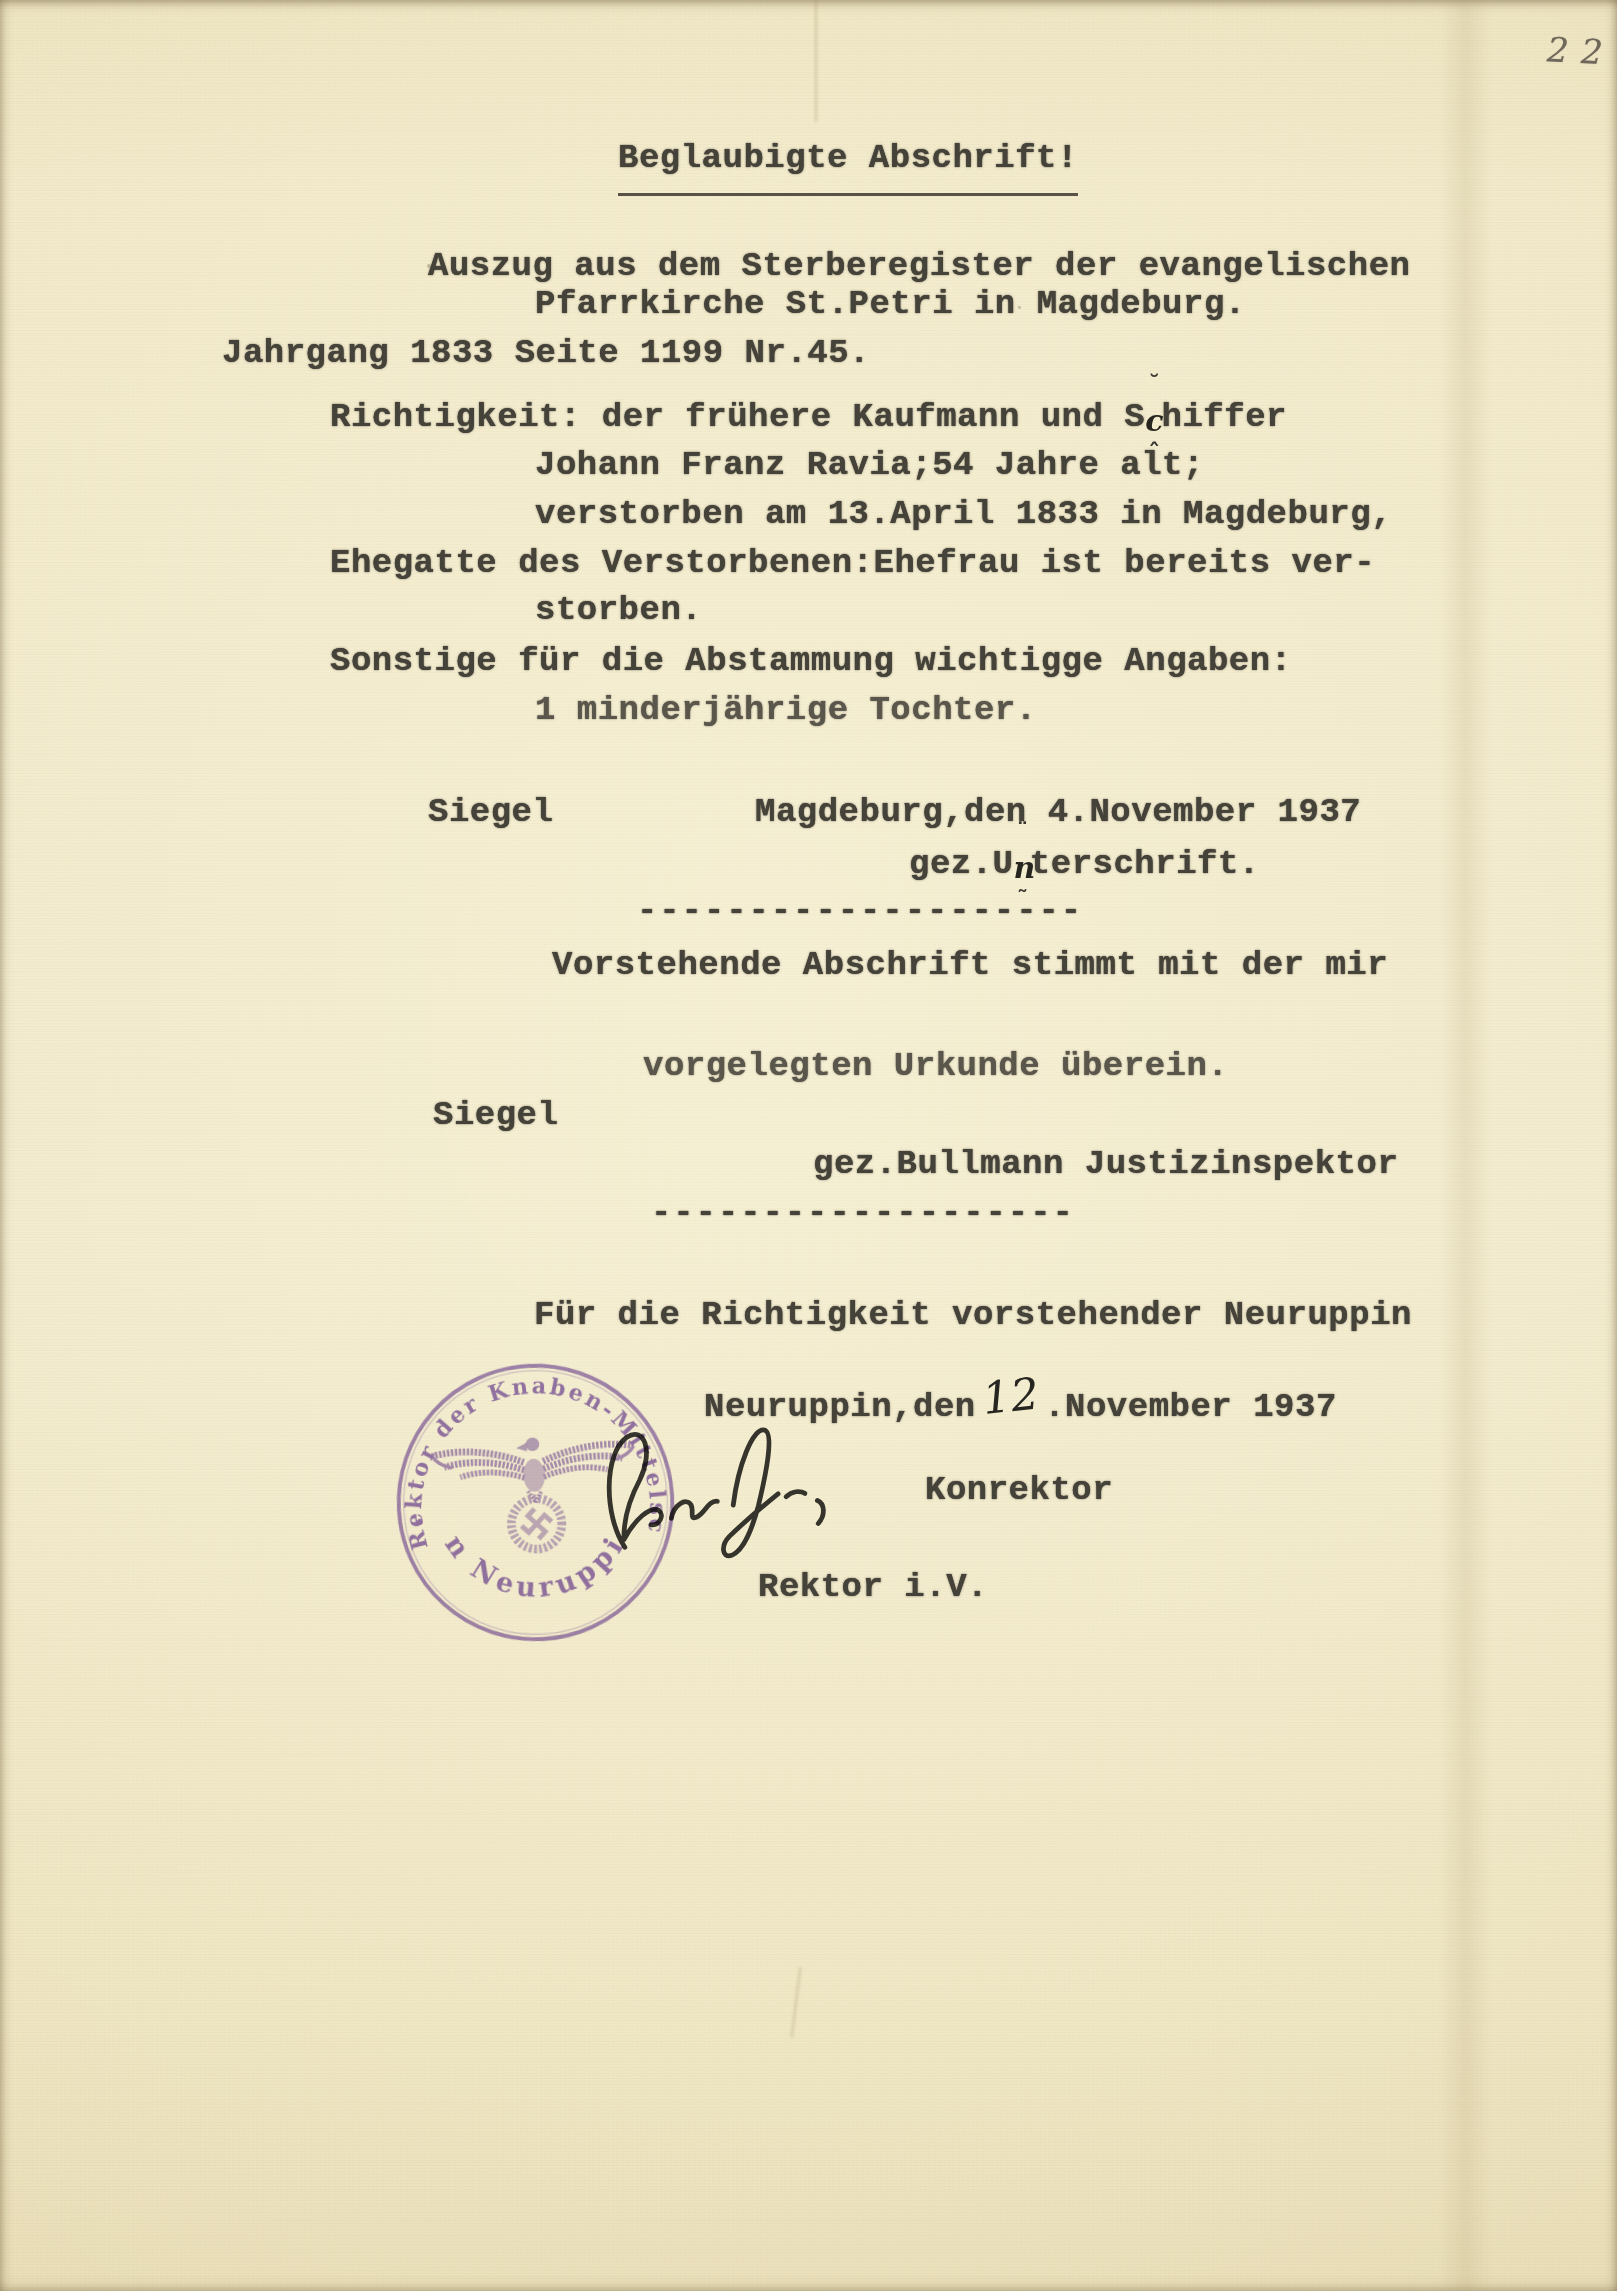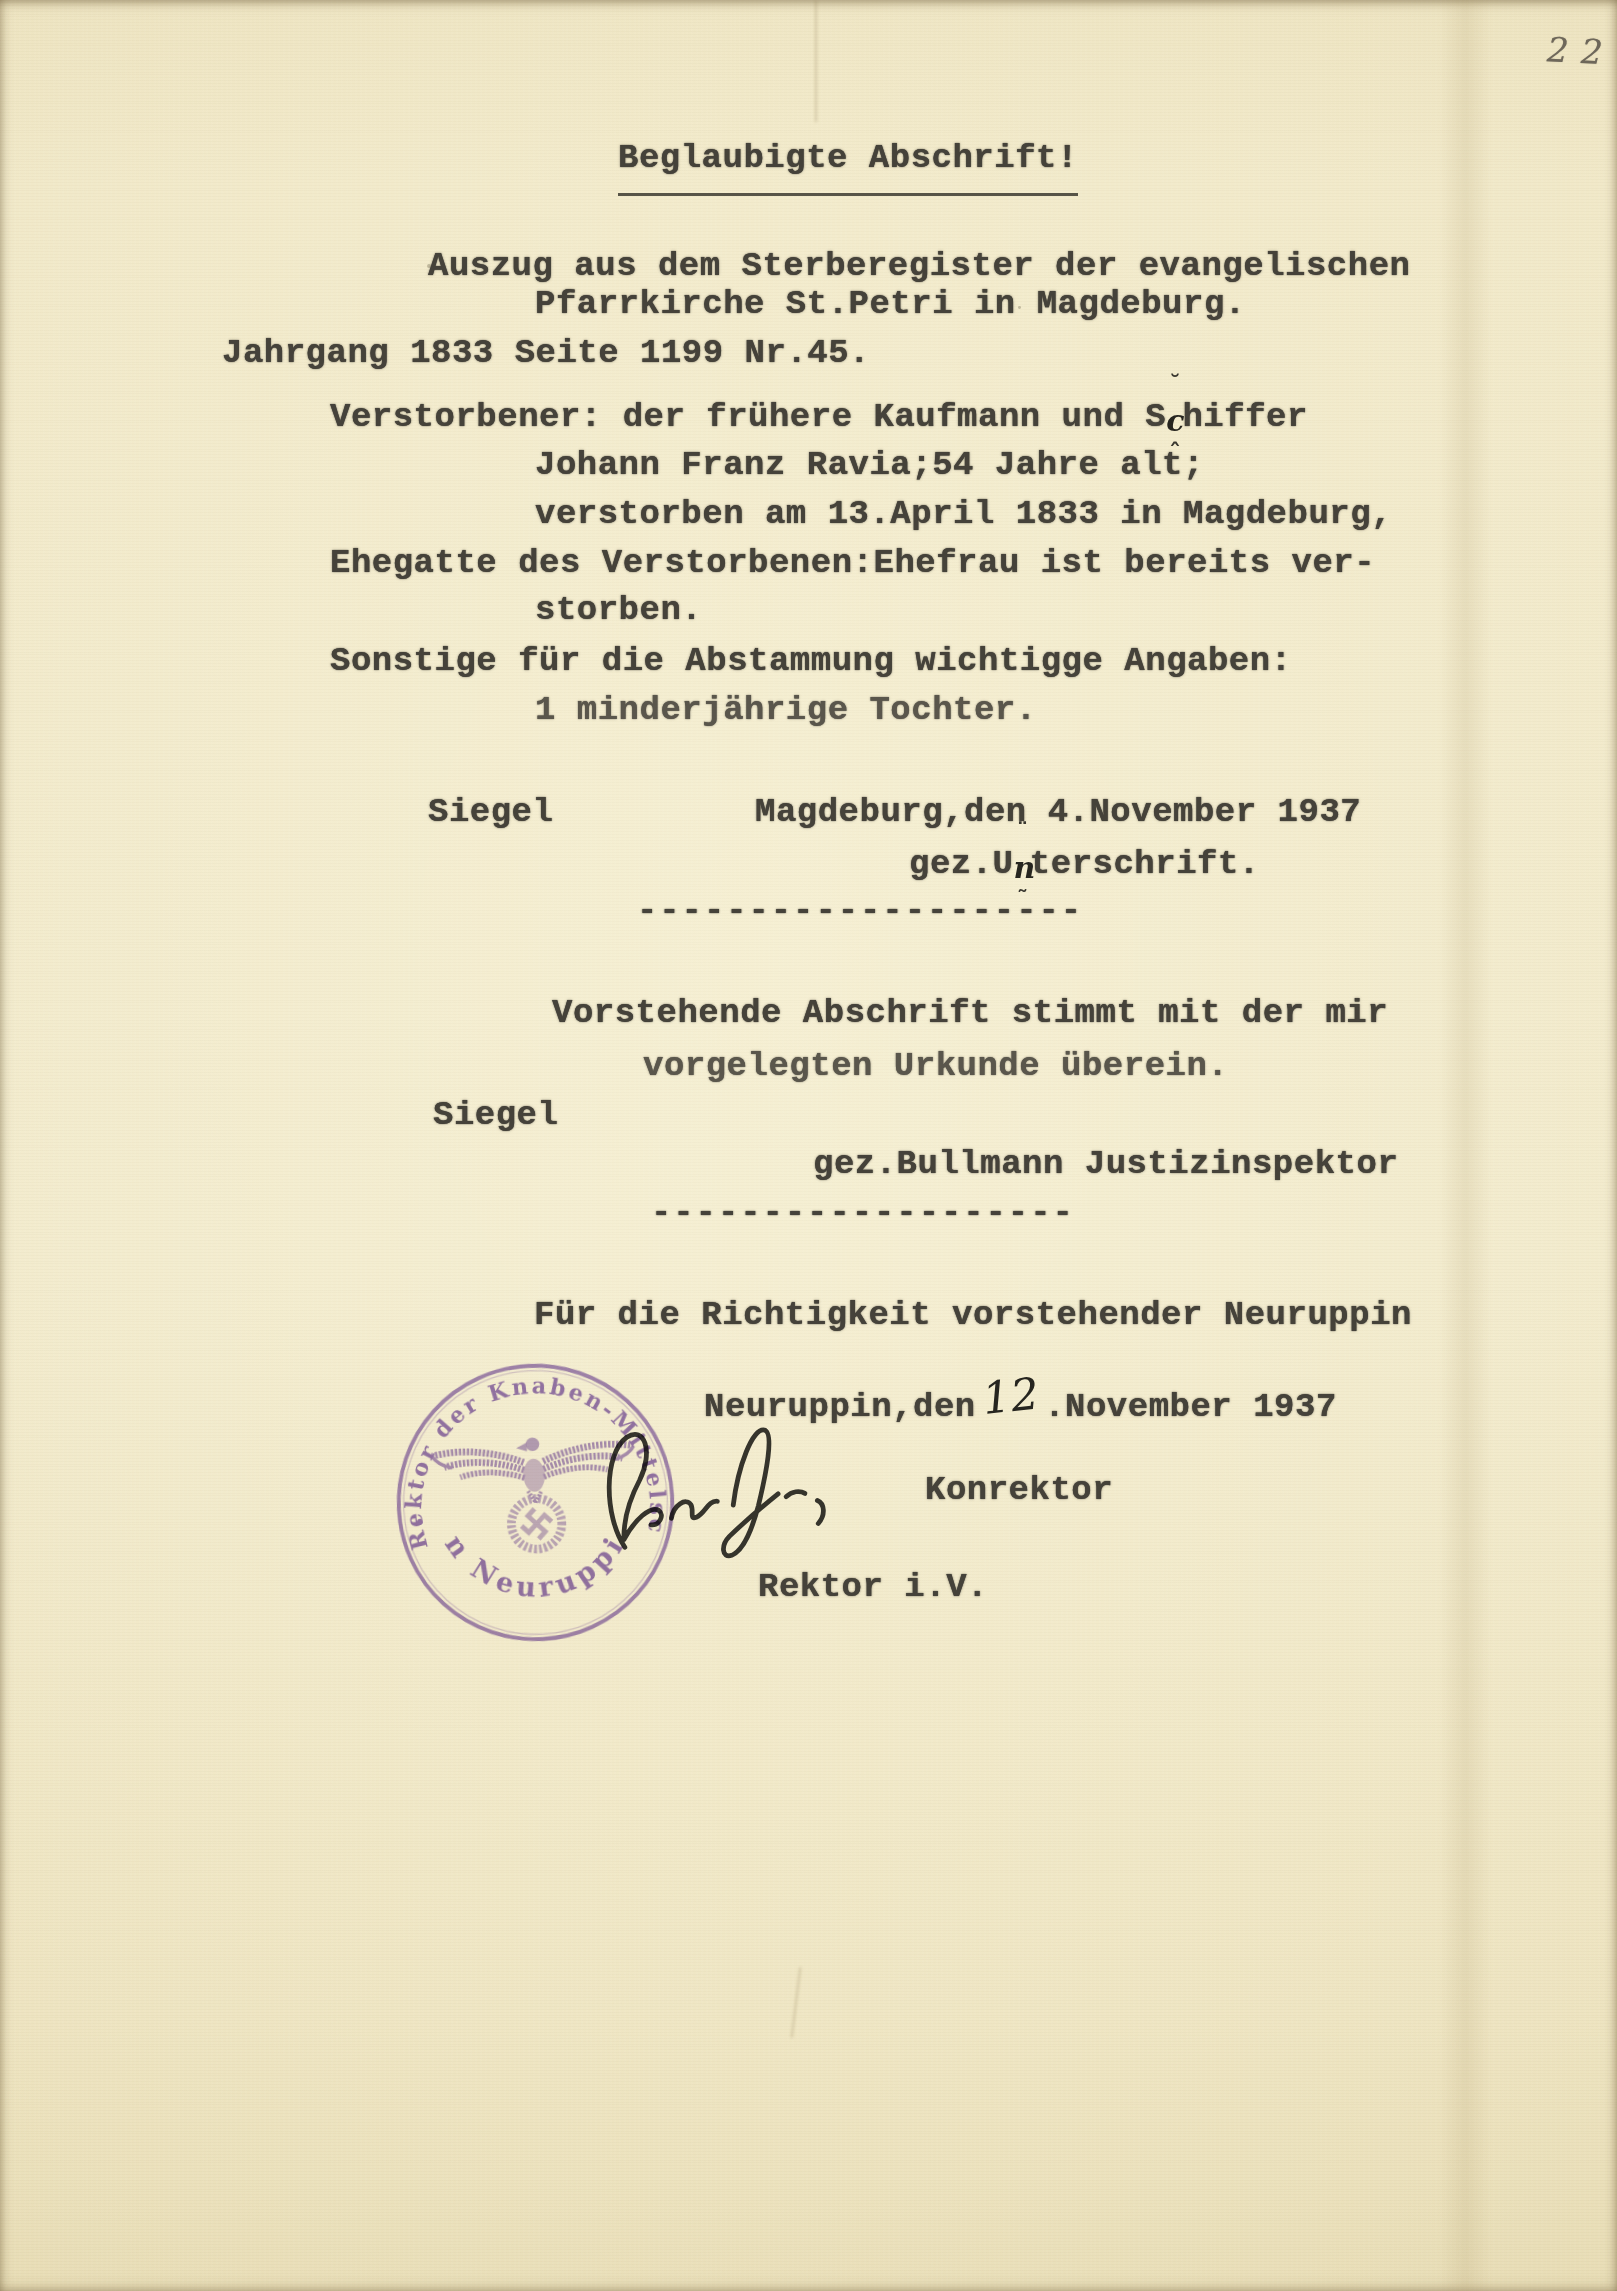--- a/index.html
+++ b/index.html
@@ -104,37 +104,37 @@
   <div class="speck" style="left:1018px;top:306px;width:2.9px;height:2.9px;"></div>
 
   <div class="pencil">22</div>
 
   <div class="t title" style="left:618px;top:137px;">Beglaubigte Abschrift!</div>
 
   <div class="t" style="left:428px;top:236px;margin-top:9px;">Auszug aus dem Sterberegister der evangelischen</div>
   <div class="t" style="left:535px;top:283px;">Pfarrkirche St.Petri in Magdeburg.</div>
   <div class="t" style="left:222px;top:332px;">Jahrgang 1833 Seite 1199 Nr.45.</div>
 
-  <div class="t" style="left:330px;top:395px;"><span>Verstorbener: der frühere Kaufmann und S</span><span class="ins-wrap"><span class="mark-above">˘</span><span class="ins">c</span><span class="mark-below">ˆ</span></span><span>hiffer</span></div>
+  <div class="t" style="left:330px;top:395px;"><span>Richtigkeit: der frühere Kaufmann und S</span><span class="ins-wrap"><span class="mark-above">˘</span><span class="ins">c</span><span class="mark-below">ˆ</span></span><span>hiffer</span></div>
 
   <div class="t" style="left:535px;top:444px;font-family:Liberation Mono, monospace;">Johann Franz Ravia;54 Jahre alt;</div>
   <div class="t" style="left:535px;top:493px;">verstorben am 13.April 1833 in Magdeburg,</div>
   <div class="t" style="left:330px;top:542px;">Ehegatte des Verstorbenen:Ehefrau ist bereits ver-</div>
   <div class="t" style="left:535px;top:589px;">storben.</div>
   <div class="t" style="left:330px;top:640px;">Sonstige für die Abstammung wichtigge Angaben:</div>
   <div class="t soft" style="left:535px;top:689px;">1 minderjährige Tochter.</div>
 
   <div class="t" style="left:428px;top:791px;">Siegel</div>
   <div class="t" style="left:755px;top:791px;">Magdeburg,den 4.November 1937</div>
 
   <div class="t" style="left:909px;top:842px;"><span>gez.U</span><span class="ins-wrap"><span class="mark-above">¨</span><span class="ins">n</span><span class="mark-below">˜</span></span><span>terschrift.</span></div>
 
   <div class="t divider" style="left:637px;top:890px;">--------------------</div>
 
-  <div class="t" style="left:552px;top:992px;">Vorstehende Abschrift stimmt mit der mir</div>
+  <div class="t" style="left:552px;top:944px;">Vorstehende Abschrift stimmt mit der mir</div>
   <div class="t soft" style="left:643px;top:1045px;">vorgelegten Urkunde überein.</div>
   <div class="t" style="left:433px;top:1094px;">Siegel</div>
   <div class="t" style="left:813px;top:1143px;">gez.Bullmann Justizinspektor</div>
 
   <div class="t divider" style="left:651px;top:1192px;">-------------------</div>
 
   <div class="t" style="left:534px;top:1294px;">Für die Richtigkeit vorstehender Neuruppin</div>
 
   <div class="t" style="left:704px;top:1380px;"><span>Neuruppin,den</span><span class="hand-day">12</span><span>.November 1937</span></div>
 

